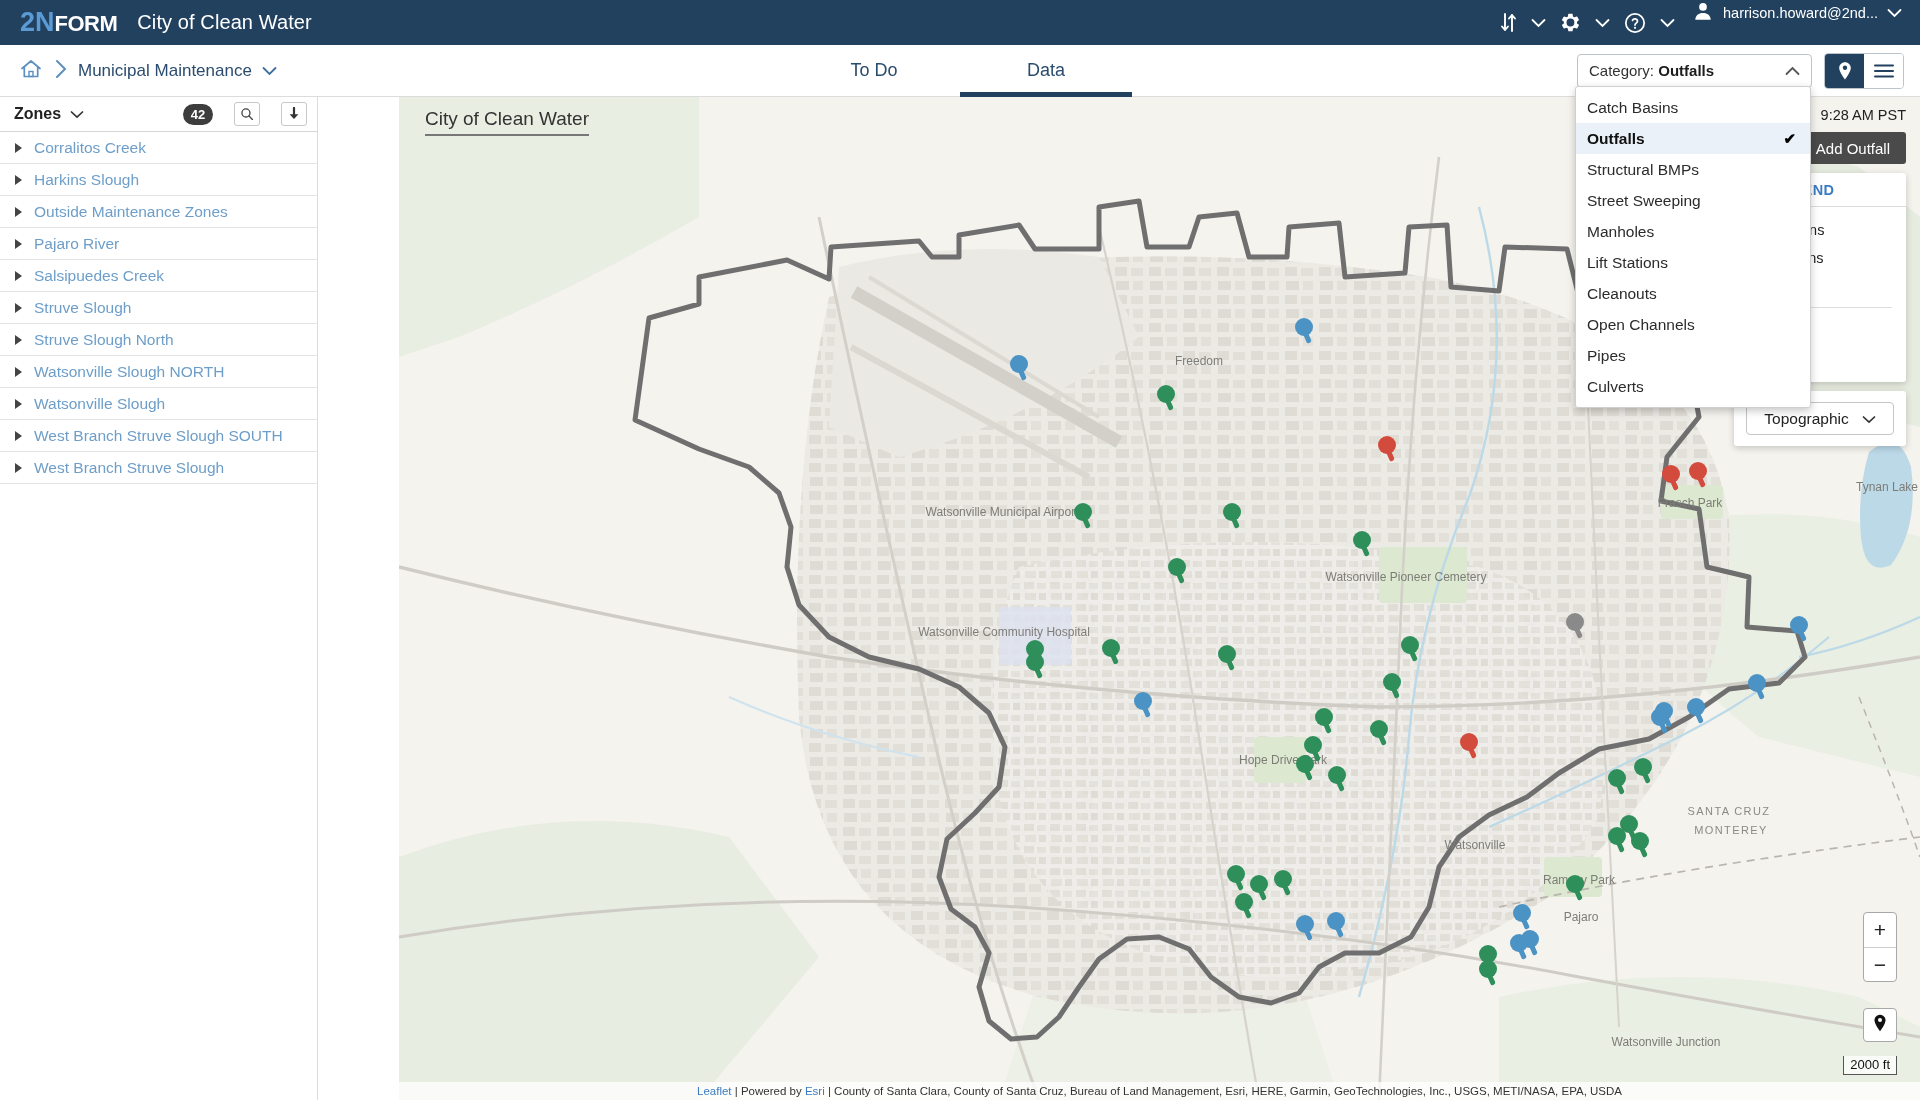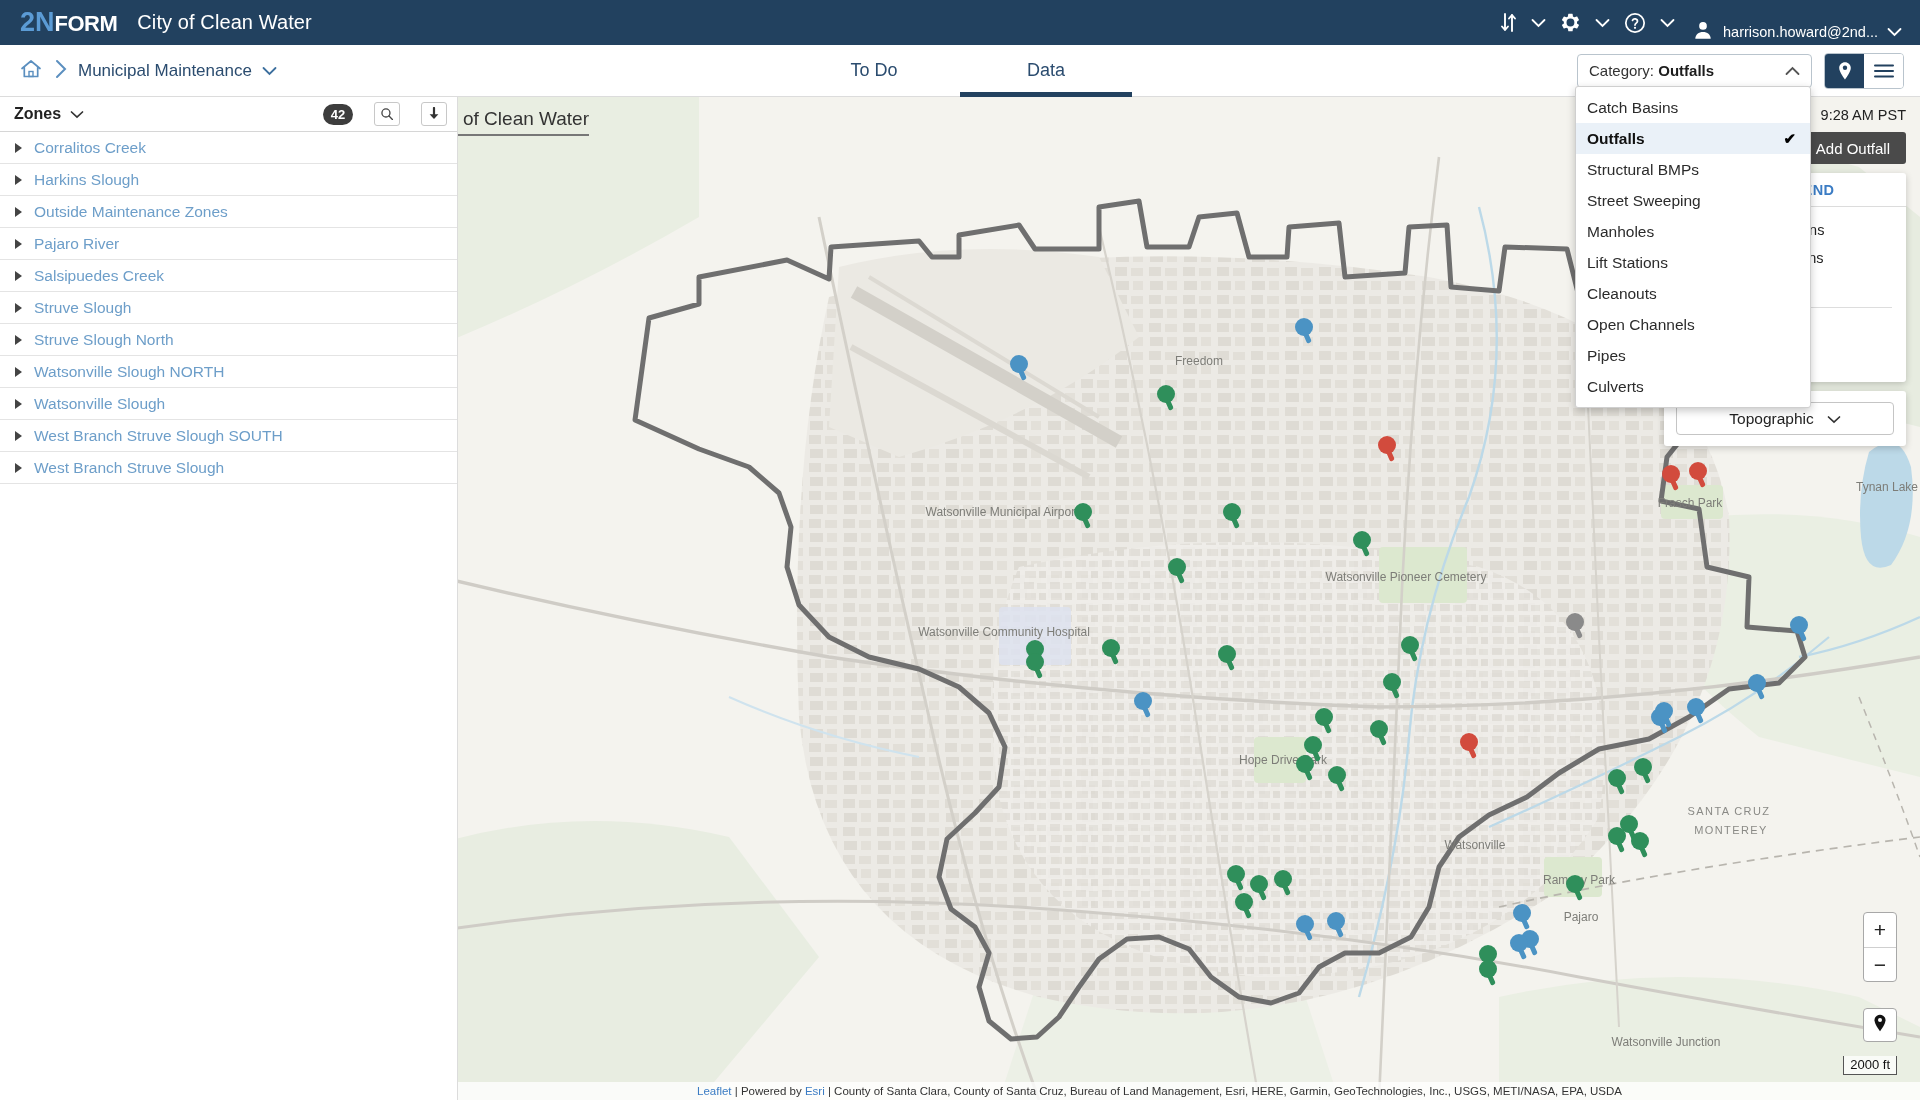--- a/index.html
+++ b/index.html
@@ -14,21 +14,21 @@
   .topbar {
     position: absolute; top: 0; left: 0; width: 1920px; height: 45px;
     background: #22415f; display: flex; align-items: center;
     padding: 0 14px 0 20px; color: #fff; z-index: 60;
   }
   .logo-wrap { display: flex; align-items: baseline; gap: 1px; }
   .logo-2 { font-size: 27px; font-weight: 700; color: #5b9bd5; letter-spacing: -1px; }
   .logo-n { font-size: 27px; font-weight: 700; color: #5b9bd5; letter-spacing: -1px; position: relative; }
   .logo-form { font-size: 22px; font-weight: 700; color: #ffffff; letter-spacing: -0.5px; }
   .app-title { font-size: 20px; font-weight: 400; color: #fff; margin-left: 20px; letter-spacing: .1px; }
-  .topbar-right { margin-left: auto; display: flex; align-items: flex-end; gap: 0; }
+  .topbar-right { margin-left: auto; display: flex; align-items: flex-start; gap: 0; }
   .tb-btn {
     display: flex; align-items: center; justify-content: center;
     height: 45px; padding: 0 7px; cursor: pointer;
   }
   .tb-btn svg { display: block; }
   .tb-user { display: flex; align-items: center; gap: 9px; padding: 0 4px 0 10px; cursor: pointer; }
   .tb-user-name { font-size: 14.5px; color: #fff; white-space: nowrap; }
 
   
   .subbar {
@@ -73,21 +73,21 @@
   }
   .cat-item {
     height: 31px; display: flex; align-items: center; justify-content: space-between;
     padding: 0 14px 0 11px; font-size: 15.5px; color: #2b2b2b; cursor: pointer;
   }
   .cat-item.selected { background: #eaf1f8; font-weight: 700; color: #111; }
   .cat-check { font-size: 15px; color: #000; }
 
   
   .sidebar {
-    position: absolute; top: 97px; left: 0; width: 458px; height: 1003px;
+    position: absolute; top: 97px; left: 0; width: 318px; height: 1003px;
     background: #fff; border-right: 1px solid #dcdcdc; z-index: 40; overflow: hidden;
   }
   .zones-header {
     height: 35px; display: flex; align-items: center; padding: 0 10px 0 14px;
     border-bottom: 1px solid #d6d6d6; background: #fff;
   }
   .zones-title { font-size: 16px; font-weight: 700; color: #222; display: flex; align-items: center; gap: 9px; cursor: pointer; }
   .zones-tools { margin-left: auto; display: flex; align-items: center; gap: 21px; }
   .count-badge {
     background: #3d3d3d; color: #fff; border-radius: 11px; min-width: 30px; height: 21px;
@@ -140,21 +140,21 @@
   .lg-row.sub { padding-left: 36px; }
   .cb { width: 14px; height: 14px; border: 1px solid #9a9a9a; border-radius: 2px; background: #fff;
         display: flex; align-items: center; justify-content: center; flex: none; }
   .cb.checked { background: #ebebeb; }
   .cb.checked::after { content: "✔"; font-size: 11px; color: #333; line-height: 1; }
   .rb { width: 13px; height: 13px; border: 1px solid #7a7a7a; border-radius: 50%; background: #fff;
         display: flex; align-items: center; justify-content: center; flex: none; }
   .rb.on::after { content: ""; width: 7px; height: 7px; border-radius: 50%; background: #3b3b3b; }
   .lg-div { height: 1px; background: #ddd; margin: 7px 14px; }
   .basemap-panel {
-    width: 242px; background: #fff; border-radius: 3px; box-shadow: 0 2px 7px rgba(0,0,0,.2);
+    width: 172px; background: #fff; border-radius: 3px; box-shadow: 0 2px 7px rgba(0,0,0,.2);
     padding: 11px 12px;
   }
   .basemap-btn {
     height: 33px; border: 1px solid #c5c5c5; border-radius: 4px; background: #fff;
     display: flex; align-items: center; justify-content: center; gap: 13px;
     font-size: 15.5px; color: #222; cursor: pointer;
   }
   
   .zoom-ctrl {
     position: absolute; right: 23px; bottom: 118px; z-index: 13;

